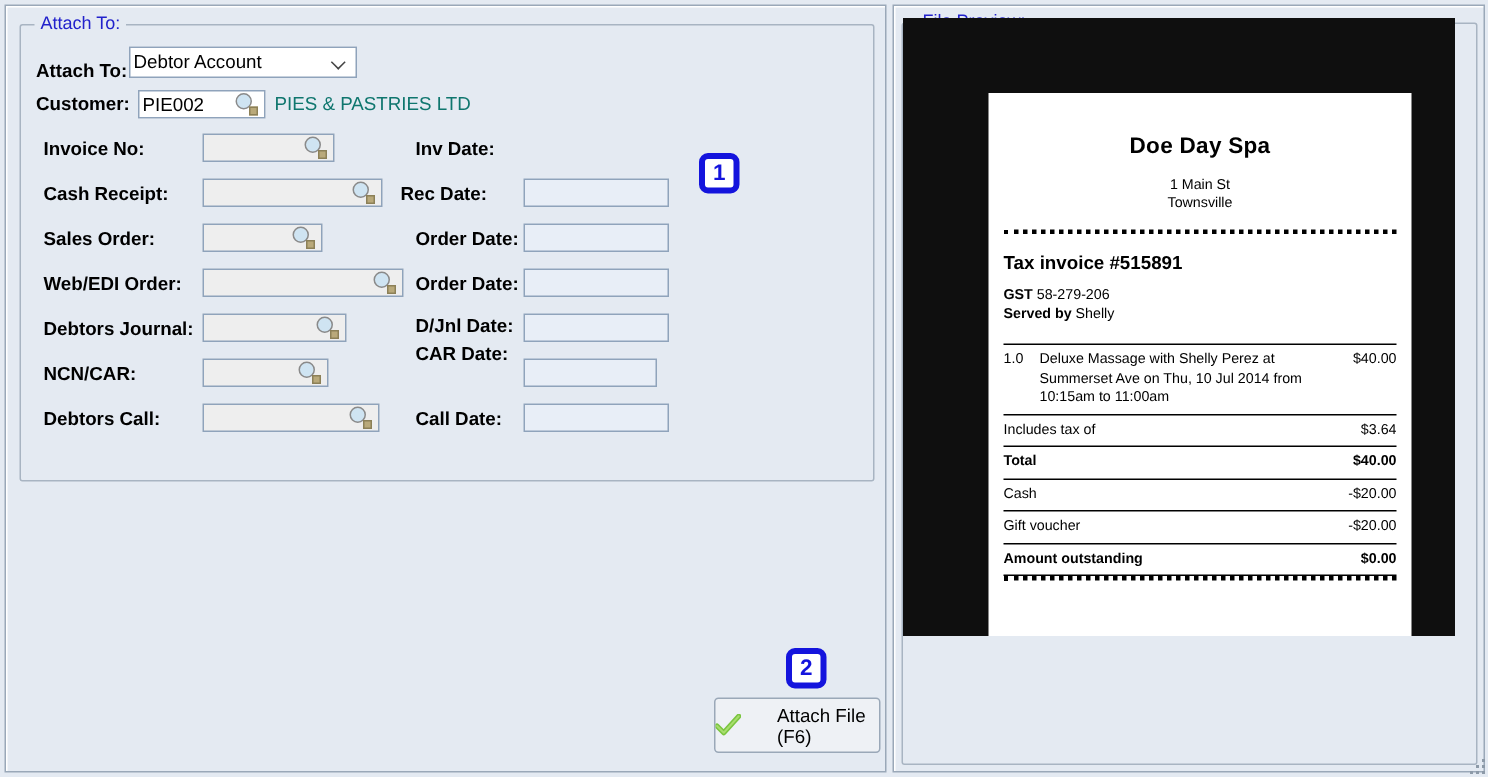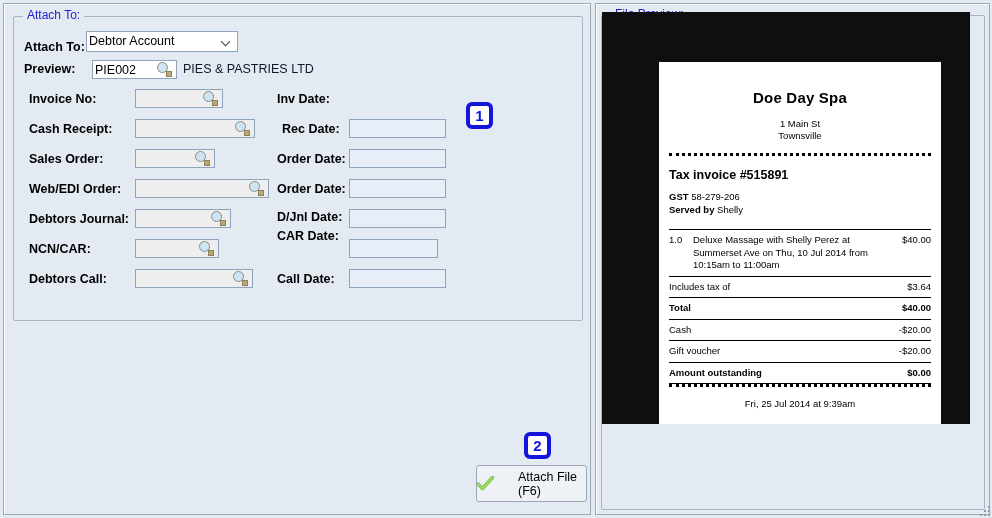--- a/index.html
+++ b/index.html
@@ -26,21 +26,21 @@
     position:absolute;top:-8px;left:9px;background:#e4eaf2;
     padding:0 4px;color:#2222cc;font-size:12px;line-height:13px;
     white-space:nowrap;
   }
   #attach-group{left:9px;top:12px;width:568px;height:303px;}
   #preview-group{left:5px;top:11px;width:382px;height:493px;}
 
   
   .lbl{position:absolute;font-weight:bold;font-size:12.5px;color:#000;
        line-height:14px;white-space:nowrap;}
-  .plain{position:absolute;font-size:12.5px;color:#0f172a;line-height:14px;
+  .plain{position:absolute;font-size:12.5px;color:#0f766e;line-height:14px;
          white-space:nowrap;}
 
   
   .txt{
     position:absolute;box-sizing:border-box;
     background:#eeeeee;border:1px solid #8fa3bb;
     font-family:"Liberation Sans", sans-serif;font-size:12.5px;color:#000;
     padding:0 2px;height:19px;line-height:17px;
   }
   .txt.date{background:#e8eef7;}
@@ -139,21 +139,21 @@
     <div class="groupbox" id="attach-group">
       <span class="gb-title">Attach To:</span>
     </div>
 
     <span class="lbl" style="left:20px;top:36px;">Attach To:</span>
     <div class="sel" style="left:82px;top:27px;width:152px;">
       <span>Debtor Account</span>
       <span class="chev"></span>
     </div>
 
-    <span class="lbl" style="left:20px;top:58px;">Preview:</span>
+    <span class="lbl" style="left:20px;top:58px;">Customer:</span>
     <input class="txt white" style="left: 88px; top: 56px; width: 85px;" value="PIE002">
     <span class="lookup" style="left:152px;top:57px;">
       <span class="mag">
           <span class="lens"></span>
           <span class="handle2"></span>
         </span>
     </span>
     <span class="plain" style="left:179px;top:58px;">PIES &amp; PASTRIES LTD</span>
 
     <span class="lbl" style="left:25px;top:88px;">Invoice No:</span>
@@ -167,21 +167,21 @@
     <span class="lbl" style="left:273px;top:88px;">Inv Date:</span>
 
     <span class="lbl" style="left:25px;top:118px;">Cash Receipt:</span>
     <input class="txt" style="left: 131px; top: 115px; width: 120px;" value="">
     <span class="lookup" style="left:230px;top:116px;">
       <span class="mag">
           <span class="lens"></span>
           <span class="handle2"></span>
         </span>
     </span>
-    <span class="lbl" style="left:278px;top:118px;">Rec Date:</span>
+    <span class="lbl" style="left:263px;top:118px;">Rec Date:</span>
     <input class="txt date" style="left: 345px; top: 115px; width: 97px;" value="">
 
     <span class="lbl" style="left:25px;top:148px;">Sales Order:</span>
     <input class="txt" style="left: 131px; top: 145px; width: 80px;" value="">
     <span class="lookup" style="left:190px;top:146px;">
       <span class="mag">
           <span class="lens"></span>
           <span class="handle2"></span>
         </span>
     </span>
@@ -315,21 +315,20 @@
         <div class="row b">
           <span class="desc">Amount outstanding</span>
           <span class="amt">$0.00</span>
         </div>
 
         <div class="hr"></div>
 
 
         <div class="dashed" style="margin-top:0;"></div>
 
-        <div class="r-date">Fri, 25 Jul 2014 at 9:39am</div>
       </div>
     </div>
   </div>
 
   <div id="resize-grip">
     <i style="right:0;bottom:0;"></i>
       <i style="right:4px;bottom:0;"></i>
       <i style="right:8px;bottom:0;"></i>
     <i style="right:0;bottom:4px;"></i>
       <i style="right:4px;bottom:4px;"></i>

